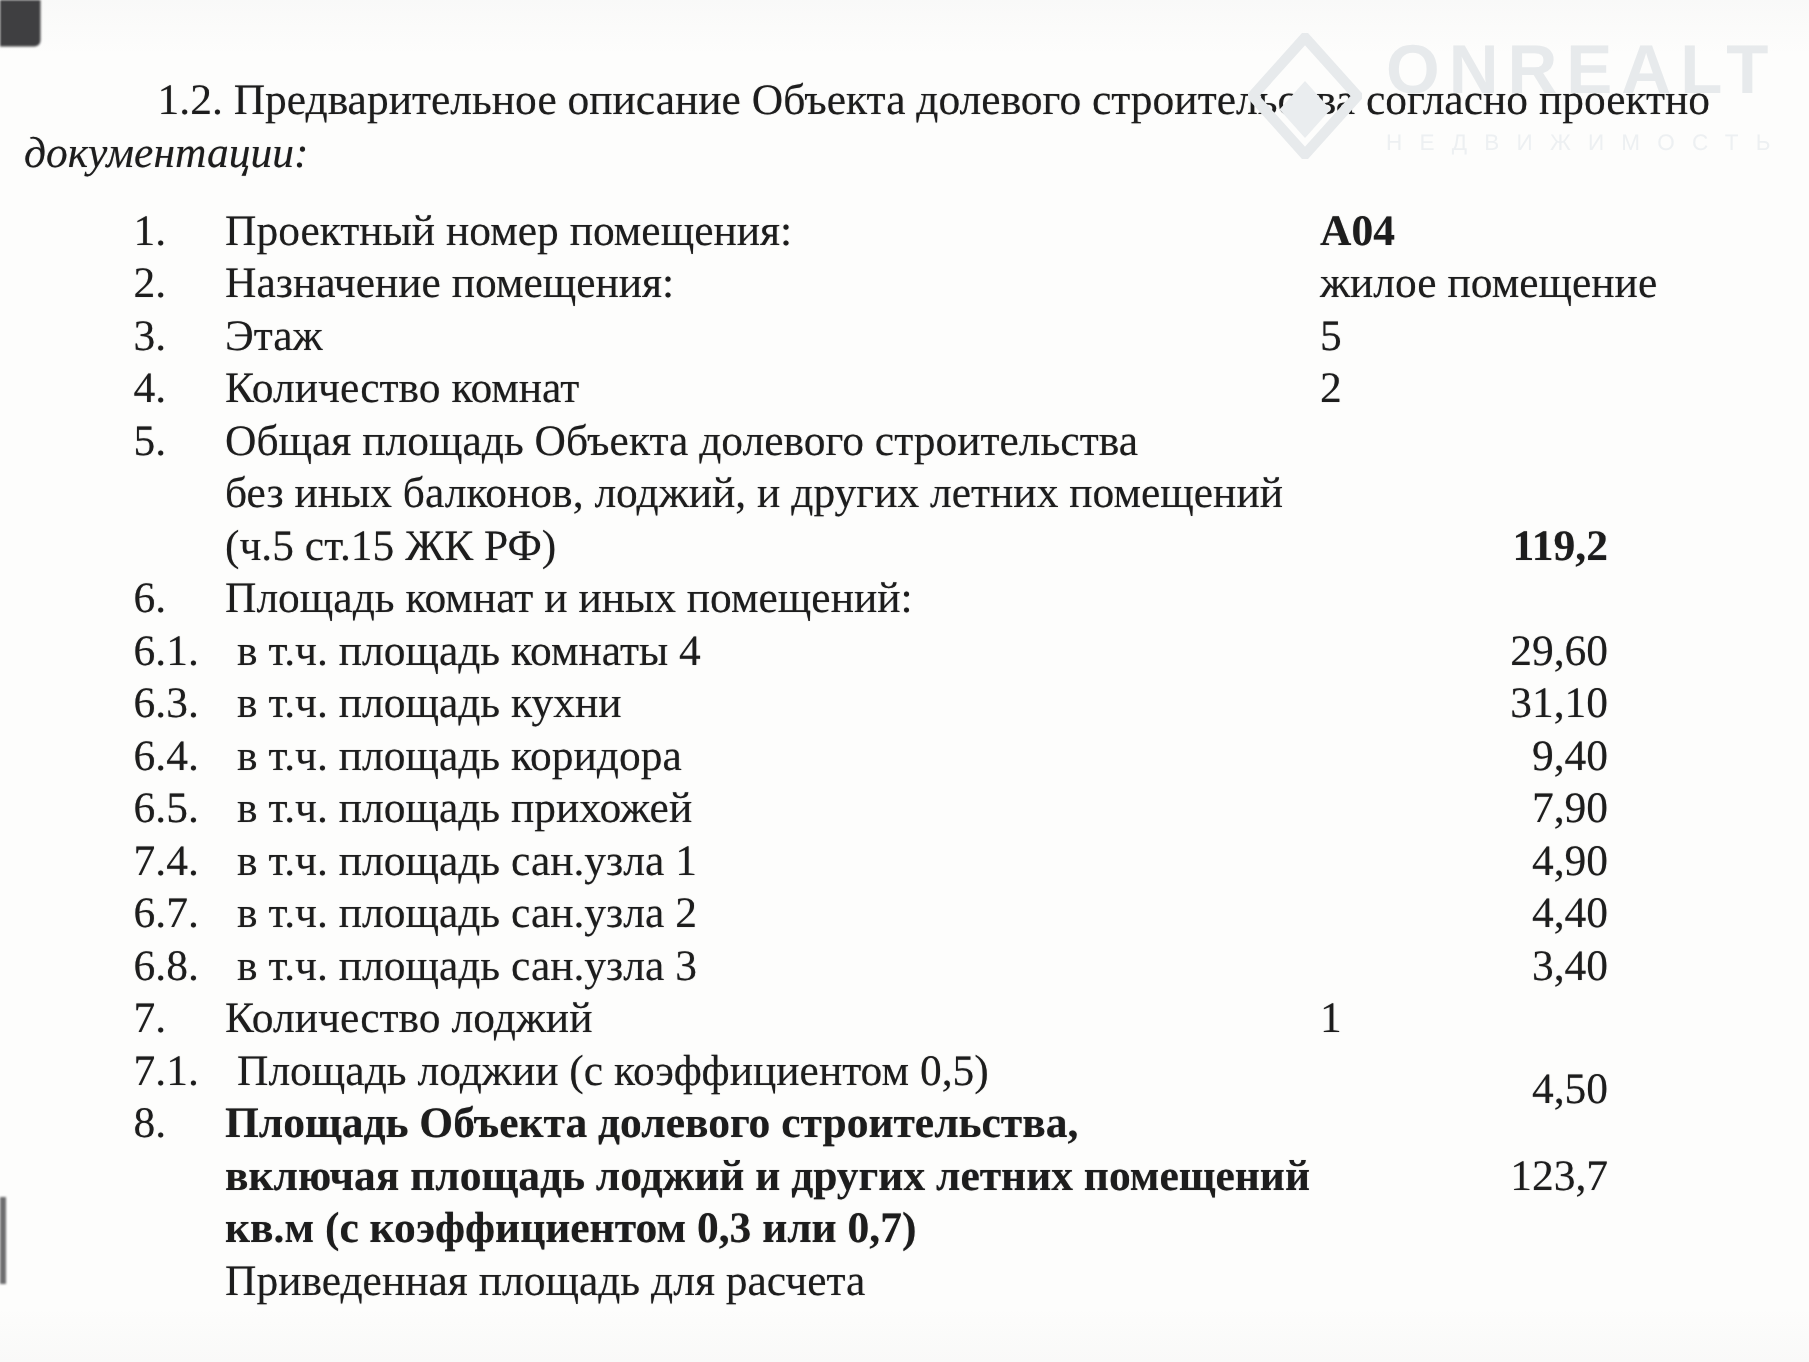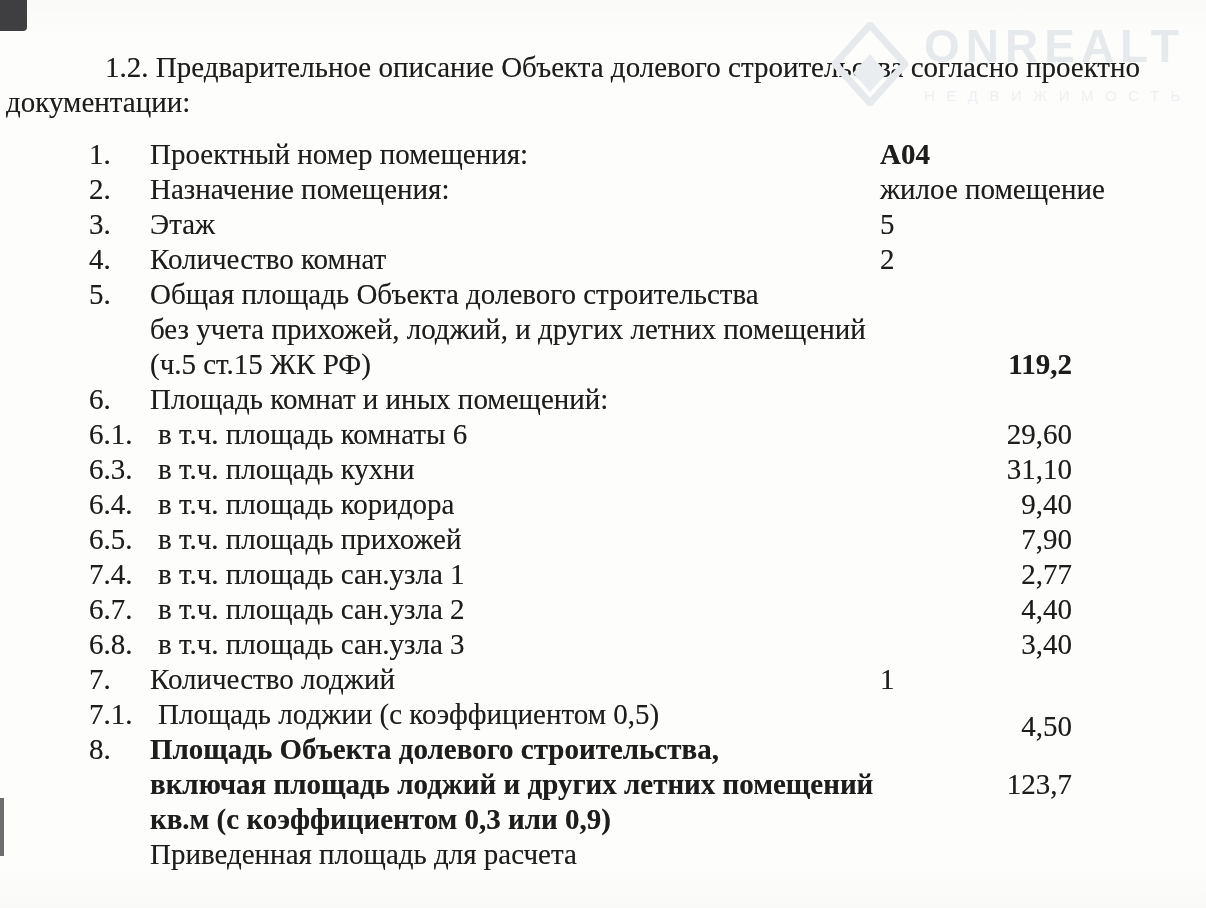--- a/index.html
+++ b/index.html
@@ -37,21 +37,21 @@
     font-weight:bold;font-size:46px;line-height:48px;letter-spacing:6px;
     color:#e7eaec;
   }
   .wm-sub{
     font-family:"Liberation Sans","DejaVu Sans",sans-serif;
     font-size:15px;letter-spacing:11.5px;color:#edf0f2;margin-top:8px;
   }
   
   .intro{padding-top:50px;}
   .intro-line1{margin-left:105px;white-space:nowrap;}
-  .intro-line2{margin-left:6px;white-space:nowrap;}
+  .intro-line2{margin-left:16px;white-space:nowrap;font-style:italic;}
   .list{margin-top:17px;}
   .row{position:relative;white-space:nowrap;}
   .num{position:absolute;left:89px;top:0;}
   .lines{margin-left:150px;}
   .row.sub .lines{margin-left:158px;}
   .row.head6 .lines{}
   .b{font-weight:bold;}
   .value{position:absolute;left:880px;width:290px;text-align:left;}
   .value.r{width:192px;text-align:right;}
   .line, .num, .value, .intro-line1, .intro-line2{
@@ -110,35 +110,35 @@
         <span class="num">4.</span>
         <div class="lines">
           <div class="line">Количество комнат</div>
         </div>
         <span class="value" style="top: 0px;">2</span>
       </div>
       <div class="row">
         <span class="num">5.</span>
         <div class="lines">
           <div class="line">Общая площадь Объекта долевого строительства</div>
-          <div class="line">без учета прихожей, лоджий, и других летних помещений</div>
+          <div class="line">без иных балконов, лоджий, и других летних помещений</div>
           <div class="line">(ч.5 ст.15 ЖК РФ)</div>
         </div>
         <span class="value b r" style="top: 70px;">119,2</span>
       </div>
       <div class="row head6">
         <span class="num">6.</span>
         <div class="lines">
           <div class="line">Площадь комнат и иных помещений:</div>
         </div>
       </div>
       <div class="row sub">
         <span class="num">6.1.</span>
         <div class="lines">
-          <div class="line">в т.ч. площадь комнаты 6</div>
+          <div class="line">в т.ч. площадь комнаты 4</div>
         </div>
         <span class="value r" style="top: 0px;">29,60</span>
       </div>
       <div class="row sub">
         <span class="num">6.3.</span>
         <div class="lines">
           <div class="line">в т.ч. площадь кухни</div>
         </div>
         <span class="value r" style="top: 0px;">31,10</span>
       </div>
@@ -154,21 +154,21 @@
         <div class="lines">
           <div class="line">в т.ч. площадь прихожей</div>
         </div>
         <span class="value r" style="top: 0px;">7,90</span>
       </div>
       <div class="row sub">
         <span class="num">7.4.</span>
         <div class="lines">
           <div class="line">в т.ч. площадь сан.узла 1</div>
         </div>
-        <span class="value r" style="top: 0px;">2,77</span>
+        <span class="value r" style="top: 0px;">4,90</span>
       </div>
       <div class="row sub">
         <span class="num">6.7.</span>
         <div class="lines">
           <div class="line">в т.ч. площадь сан.узла 2</div>
         </div>
         <span class="value r" style="top: 0px;">4,40</span>
       </div>
       <div class="row sub">
         <span class="num">6.8.</span>
@@ -189,20 +189,20 @@
         <div class="lines">
           <div class="line">Площадь лоджии (с коэффициентом 0,5)</div>
         </div>
         <span class="value r" style="top: 0px; margin-top: 12px;">4,50</span>
       </div>
       <div class="row">
         <span class="num">8.</span>
         <div class="lines">
           <div class="line b">Площадь Объекта долевого строительства,</div>
           <div class="line b">включая площадь лоджий и других летних помещений</div>
-          <div class="line b">кв.м (с коэффициентом 0,3 или 0,9)</div>
+          <div class="line b">кв.м (с коэффициентом 0,3 или 0,7)</div>
           <div class="line">Приведенная площадь для расчета</div>
         </div>
         <span class="value r" style="top: 35px;">123,7</span>
       </div>
     </div>
 
 </div>
 
 </body></html>

